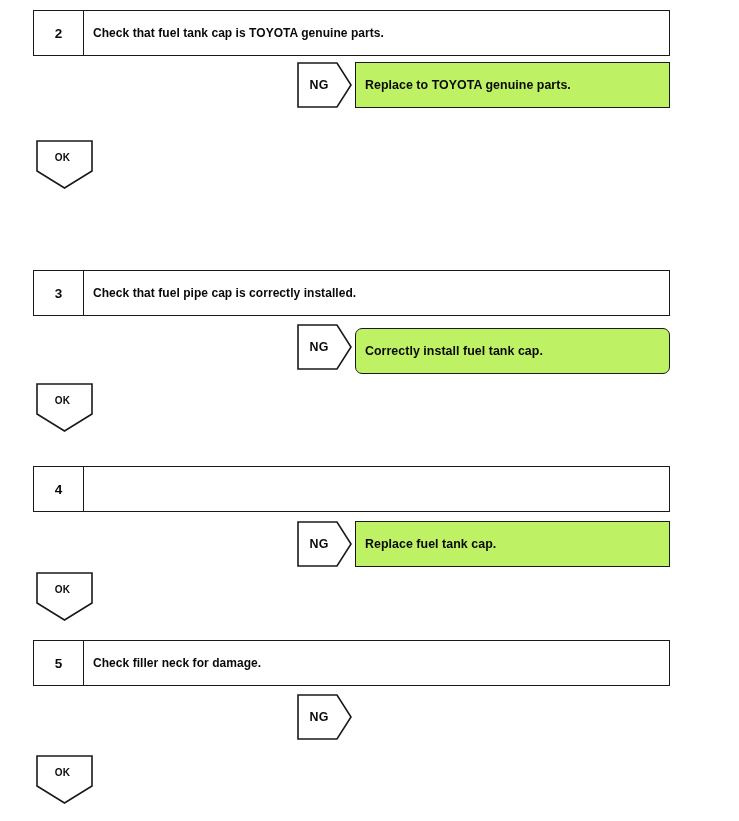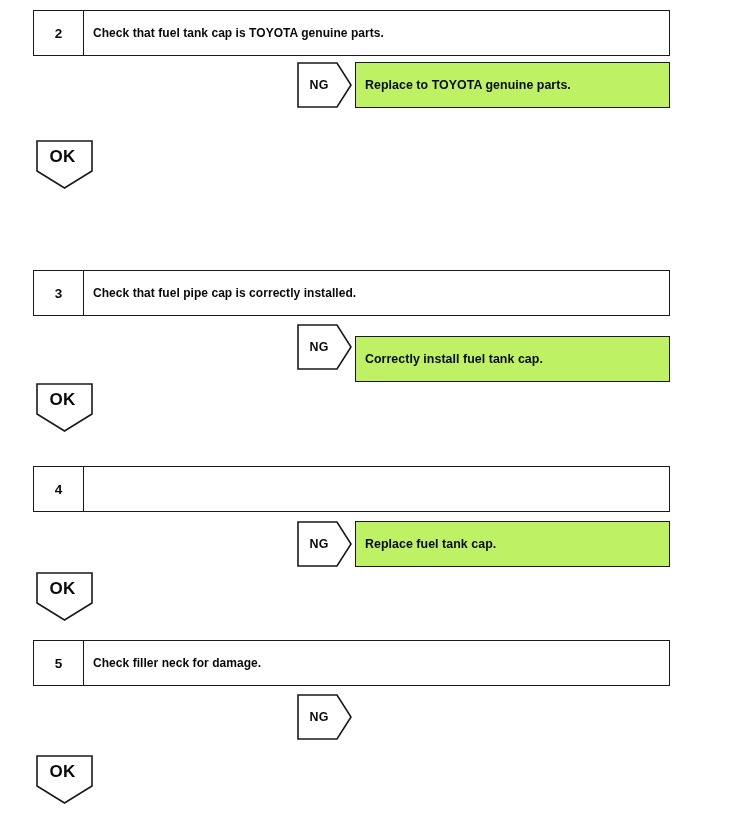--- a/index.html
+++ b/index.html
@@ -120,21 +120,21 @@
   }
   .ok-label {
     position: absolute;
     left: 0;
     top: 0;
     width: 53px;
     height: 34px;
     display: flex;
     align-items: center;
     justify-content: center;
-    font-size: 17px;
+    font-size: 10px;
     font-weight: bold;
     letter-spacing: 0.3px;
   }
 </style>
 </head>
 <body>
 
 <div class="flow-canvas">
 
   <div class="step-box" style="top:10px;">
@@ -163,21 +163,21 @@
     <div class="step-text">Check that fuel pipe cap is correctly installed.</div>
   </div>
 
   <div class="ng-arrow" style="top:324px;">
     <svg width="55" height="46" viewBox="0 0 55 46" aria-hidden="true">
       <polygon points="1,1 40,1 54,23 40,45 1,45" fill="#ffffff" stroke="#1a1a1a" stroke-width="1.6" stroke-linejoin="miter"></polygon>
     </svg>
     <div class="ng-label">NG</div>
   </div>
 
-  <div class="action-box" style="top:336px;">Correctly install fuel tank cap.</div>
+  <div class="action-box" style="top:328px;border-radius:7px;">Correctly install fuel tank cap.</div>
 
   <div class="ok-badge" style="top:383px;">
     <svg width="57" height="49" viewBox="0 0 57 49" aria-hidden="true">
       <polygon points="1,1 56,1 56,31 28.5,48 1,31" fill="#ffffff" stroke="#1a1a1a" stroke-width="1.6" stroke-linejoin="miter"></polygon>
     </svg>
     <div class="ok-label">OK</div>
   </div>
 
   <div class="step-box" style="top:466px;">
     <div class="step-num">4</div>

